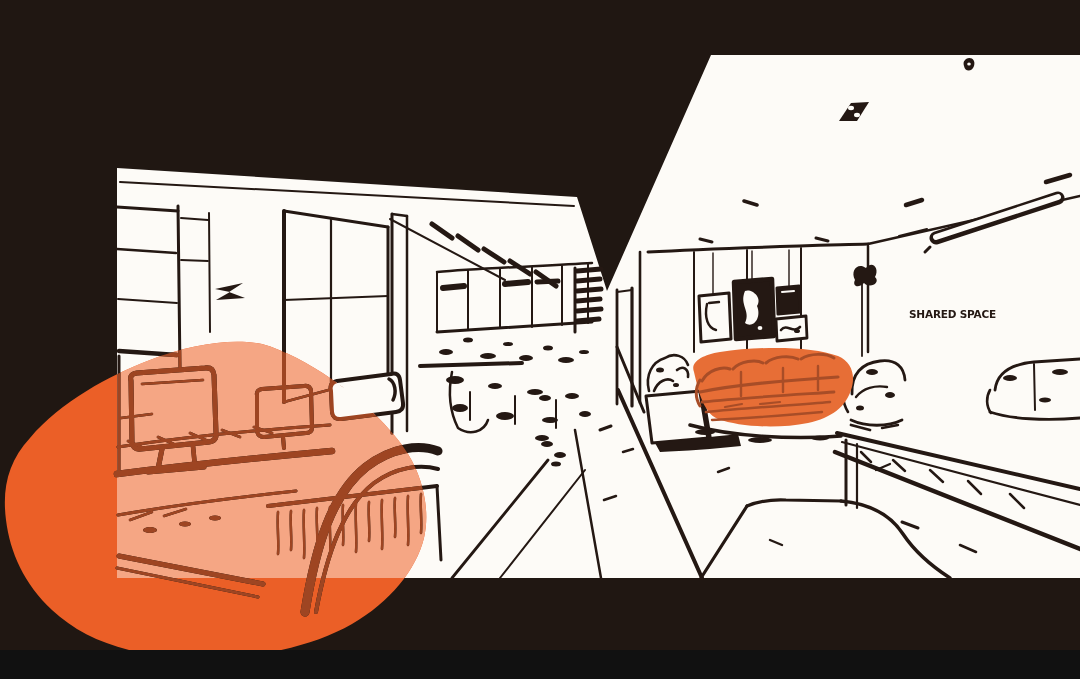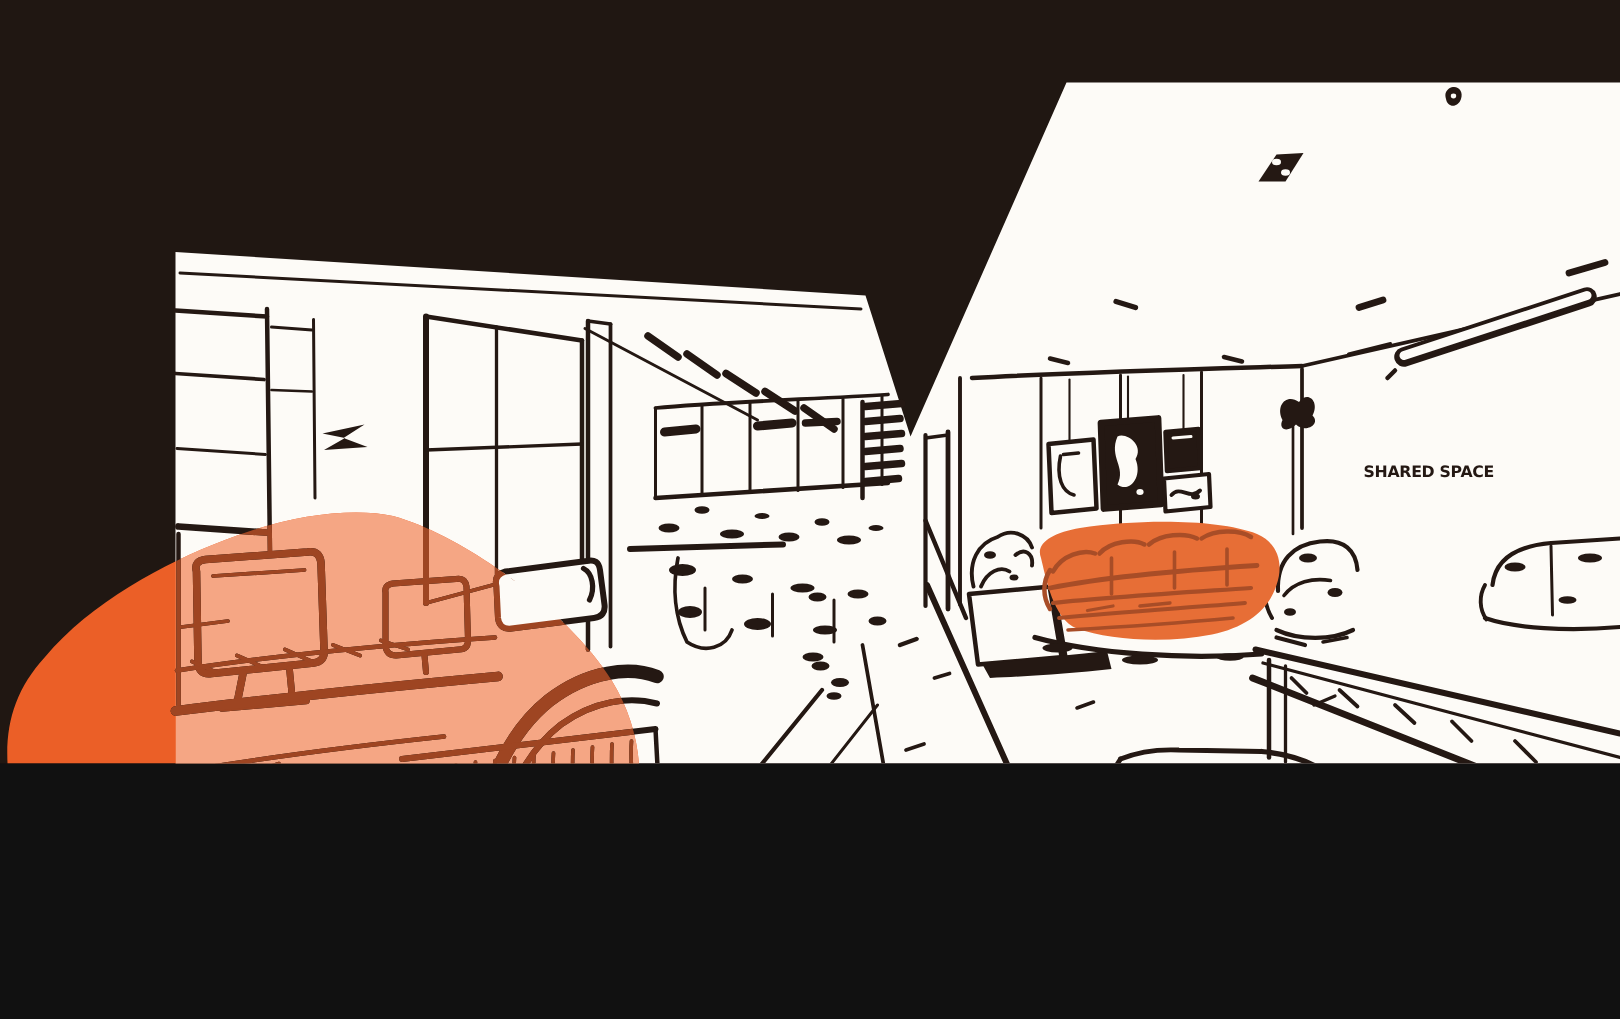--- a/index.html
+++ b/index.html
@@ -1,19 +1,19 @@
 <!DOCTYPE html>
 <html style="--ink_black: #201712; --ink: #241813; --paper: #FDFBF7; --accent_orange: #EB5F27; --accent_salmon: #F5A684; --rust: #9E4522; --sofa_orange: #E76E36; --sofa_rust: #A84D27;"><head>
 <meta charset="utf-8">
 <title>Office sketch illustration</title>
 <style>
   html,body{margin:0;padding:0;background:#111;}
   .stage{
     position:relative;
-    width:1080px;height:509px;
+    width:1080px;height:650px;
     overflow:hidden;
     background:var(--ink_black,#201712);
     font-family:"DejaVu Sans", sans-serif;
   }
   .stage svg{display:block;width:1080px;height:679px;}
   .bg{fill:var(--ink_black,#201712);}
   .rooms{fill:var(--paper,#FDFBF7);}
   .blob-orange{fill:var(--accent_orange,#EB5F27);}
   .blob-salmon{fill:var(--accent_salmon,#F5A684);}
   .sofa-blob{fill:var(--sofa_orange,#E76E36);}

